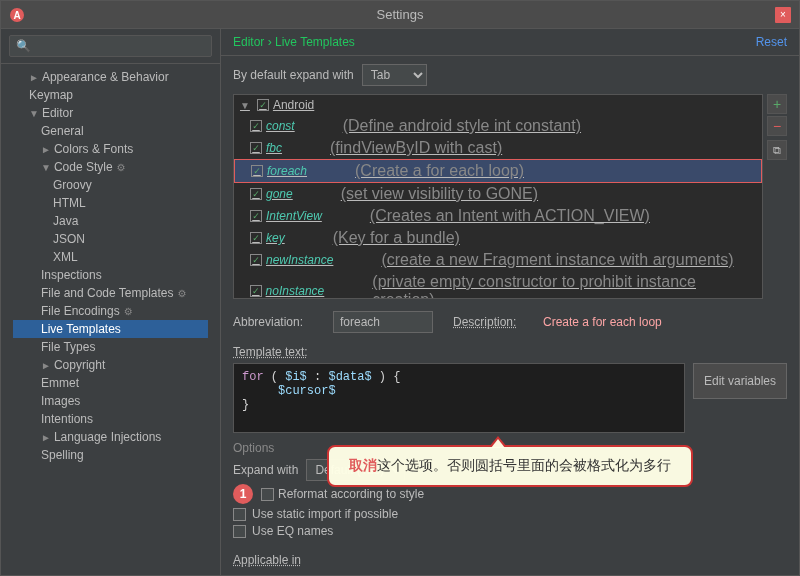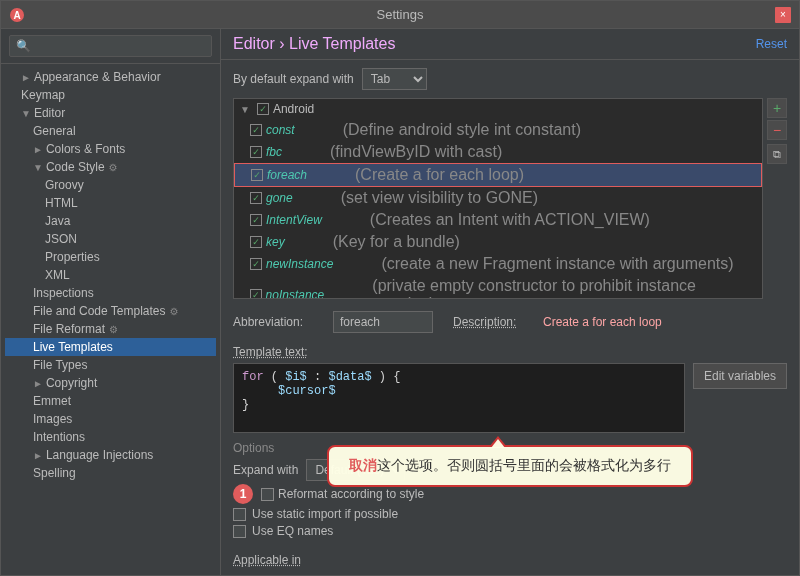--- a/index.html
+++ b/index.html
@@ -12,46 +12,46 @@
     .title-bar .close-btn { background: #e05c5c; border: none; color: white; width: 16px; height: 16px; font-size: 10px; cursor: pointer; display: flex; align-items: center; justify-content: center; border-radius: 1px; }
 
     .content { display: flex; flex: 1; overflow: hidden; }
 
     
     .left-panel { width: 220px; background: #3c3f41; border-right: 1px solid #555; display: flex; flex-direction: column; overflow-y: auto; flex-shrink: 0; }
 
     .search-bar { padding: 6px 8px; border-bottom: 1px solid #555; }
     .search-input { width: 100%; background: #45494a; border: 1px solid #555; color: #bbbbbb; padding: 3px 6px; font-size: 12px; border-radius: 2px; outline: none; }
 
-    .tree { padding: 4px 4px; flex: 1; }
+    .tree { padding: 4px 12px; flex: 1; }
     .tree-item { padding: 2px 4px; cursor: pointer; display: flex; align-items: center; white-space: nowrap; }
     .tree-item.selected { background: #2d6099; color: #ffffff; }
     .indent-1 { padding-left: 16px; }
     .indent-2 { padding-left: 28px; }
     .indent-3 { padding-left: 40px; }
     .arrow { display: inline-block; margin-right: 3px; font-size: 10px; color: #888; }
     .arrow.open::before { content: '▼'; }
     .arrow.closed::before { content: '►'; }
     .gear-icon { margin-left: 4px; color: #888; font-size: 10px; }
     .item-label { font-size: 12px; }
 
     
     .right-panel { flex: 1; display: flex; flex-direction: column; background: #3c3f41; overflow: hidden; }
 
     .right-header { padding: 6px 12px; display: flex; justify-content: space-between; align-items: center; border-bottom: 1px solid #555; flex-shrink: 0; }
-    .breadcrumb { font-size: 16px; color: #f0abfc; }
+    .breadcrumb { font-size: 12px; color: #22c55e; }
     .reset-link { color: #5394ec; font-size: 12px; cursor: pointer; }
 
     .right-content { flex: 1; padding: 8px 12px; overflow-y: auto; display: flex; flex-direction: column; gap: 8px; }
 
     .expand-row { display: flex; align-items: center; gap: 8px; }
     .expand-label { font-size: 12px; }
     .expand-select { background: #45494a; border: 1px solid #666; color: #bbbbbb; padding: 2px 4px; font-size: 12px; height: 22px; }
 
-    .template-tree { background: #2b2b2b; border: 1px solid #555; flex: 1; overflow-y: auto; min-height: 180px; max-height: 220px; position: relative; }
+    .template-tree { background: #2b2b2b; border: 1px solid #555; flex: 1; overflow-y: auto; min-height: 180px; max-height: 220px; position: relative; text-decoration: underline; }
     .pm-btn { background: #4b4b4b; border: 1px solid #555; color: #bbbbbb; width: 20px; height: 20px; cursor: pointer; font-size: 14px; display: flex; align-items: center; justify-content: center; }
     .pm-btn.plus { color: #59a869; }
     .pm-btn.minus { color: #e05c5c; }
     .t-item { padding: 2px 16px; cursor: pointer; font-size: 12px; display: flex; align-items: center; gap: 4px; }
     .t-item.selected { background: #2d5c8a; border: 1px solid #5a9fd4; }
     .checkbox { width: 12px; height: 12px; display: inline-flex; align-items: center; justify-content: center; border: 1px solid #888; background: transparent; font-size: 9px; }
     .checkbox.checked::after { content: '✓'; color: #59a869; }
     .t-name { color: #4ec9b0; font-style: italic; }
     .t-desc { color: #888; font-size: 16px; margin-left: 44px; }
 
@@ -62,21 +62,21 @@
     .desc-value { color: #fca5a5; font-size: 12px; }
 
     .template-text-area { display: flex; flex-direction: column; gap: 4px; flex-shrink: 0; }
     .template-text-label { font-size: 12px; text-decoration: underline dotted; }
 
     .code-and-vars { display: flex; gap: 8px; }
     .code-box { background: #1e1e1e; border: 1px solid #555; padding: 6px 8px; font-family: 'Courier New', monospace; font-size: 12px; color: #d4d4d4; flex: 1; min-height: 70px; }
     .code-keyword { color: #cc99cd; }
     .code-var { color: #9cdcfe; }
 
-    .edit-vars-btn { background: #4b4b4b; border: 1px solid #666; color: #bbbbbb; padding: 4px 10px; font-size: 12px; cursor: pointer; height: 26px; white-space: nowrap; align-self: flex-start; }
+    .edit-vars-btn { background: #4b4b4b; border: 1px solid #666; color: #bbbbbb; padding: 4px 10px; font-size: 12px; cursor: pointer; height: 36px; white-space: nowrap; align-self: flex-start; }
 
     .options-section { flex-shrink: 0; }
     .options-title { font-size: 12px; margin-bottom: 4px; color: #888; }
     .options-row { display: flex; align-items: center; gap: 8px; margin-bottom: 3px; }
     .options-label { font-size: 12px; }
     .options-select { background: #45494a; border: 1px solid #666; color: #bbbbbb; padding: 2px 4px; font-size: 12px; height: 22px; }
 
     .checkbox-row { display: flex; align-items: center; gap: 6px; margin-bottom: 3px; }
     .cb { width: 13px; height: 13px; border: 1px solid #888; background: #45494a; display: inline-flex; align-items: center; justify-content: center; }
     .cb-label { font-size: 12px; }
@@ -154,34 +154,31 @@
         <div class="tree-item indent-3">
           <span class="item-label">HTML</span>
         </div>
         <div class="tree-item indent-3">
           <span class="item-label">Java</span>
         </div>
         <div class="tree-item indent-3">
           <span class="item-label">JSON</span>
         </div>
         <div class="tree-item indent-3">
-          <span class="item-label">Properties</span>
-        </div>
-        <div class="tree-item indent-3">
           <span class="item-label">XML</span>
         </div>
         <div class="tree-item indent-2">
           <span class="item-label">Inspections</span>
         </div>
         <div class="tree-item indent-2">
           <span class="item-label">File and Code Templates</span>
           <span class="gear-icon">⚙</span>
         </div>
         <div class="tree-item indent-2">
-          <span class="item-label">File Reformat</span>
+          <span class="item-label">File Encodings</span>
           <span class="gear-icon">⚙</span>
         </div>
         <div class="tree-item indent-2 selected">
           <span class="item-label">Live Templates</span>
         </div>
         <div class="tree-item indent-2">
           <span class="item-label">File Types</span>
         </div>
         <div class="tree-item indent-2">
           <span class="arrow closed"></span>

